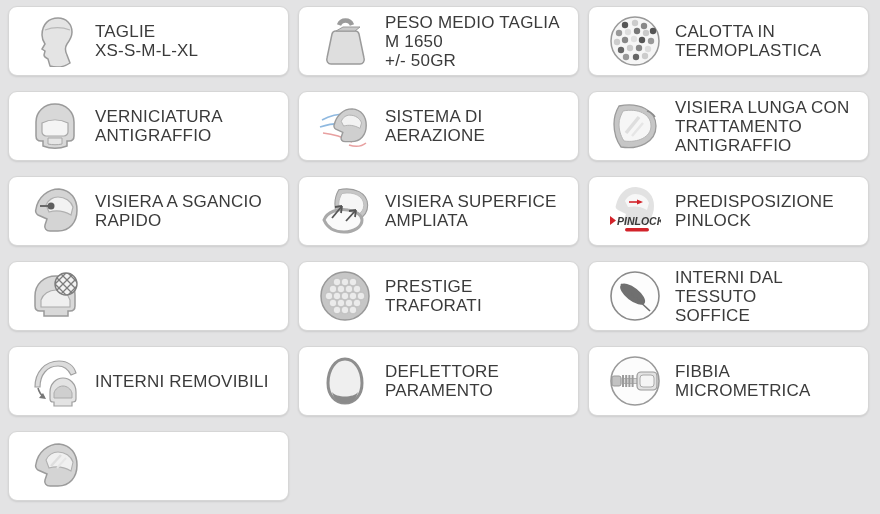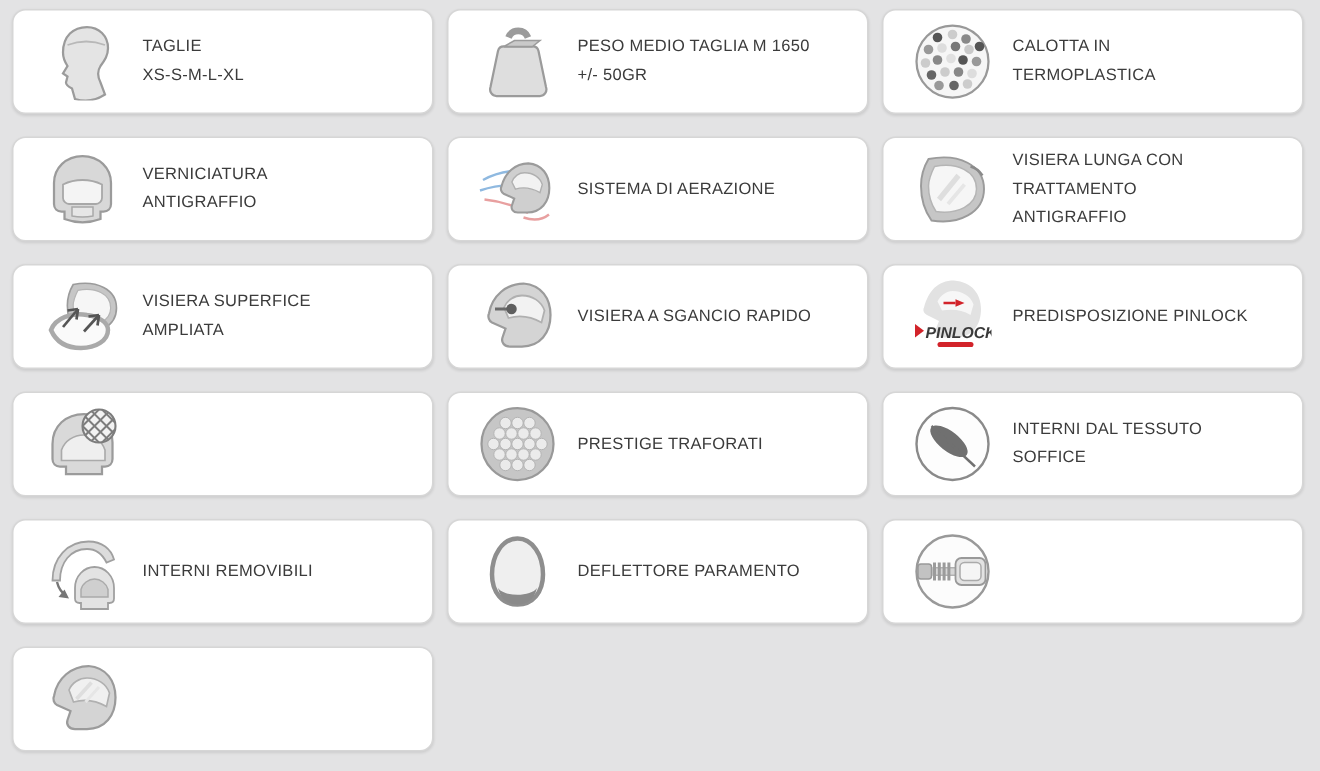--- a/index.html
+++ b/index.html
@@ -27,21 +27,21 @@
   .icon{
     flex:0 0 auto;
     width:52px;height:52px;
     margin:0 14px 0 20px;
     display:flex;align-items:center;justify-content:center;
   }
   .icon svg{width:52px;height:52px;display:block;}
   .label{
     flex:1;
     padding-right:8px;
-    font-size:11px;
+    font-size:17px;
     line-height:19px;
     letter-spacing:.2px;
     color:#3b3b3b;
     white-space:pre-line;
   }
 </style>
 </head>
 <body>
 
 <div class="grid">
@@ -140,45 +140,45 @@
       </svg>
     </span>
     <span class="label">VISIERA LUNGA CON
 TRATTAMENTO
 ANTIGRAFFIO</span>
   </div>
 
   <div class="card">
     <span class="icon">
       <svg viewBox="0 0 52 52">
+        <path d="M30 4C42 5 48 14 48 25c0 12-7 21-19 21h-8c-4 0-6-3-5-6l2-6-9-4c-2-1-3-4-2-6C9 12 19 4 30 4Z" fill="#d4d4d4" stroke="#9b9b9b" stroke-width="1.5"></path>
+        <path d="M29 12c7 0 13 4 15 10l-2 8c-7-4-15-5-22-3l-3-7c2-5 7-8 12-8z" fill="#f2f2f2" stroke="#b0b0b0" stroke-width="1.2"></path>
+        <path d="M11 21h8" stroke="#6a6a6a" stroke-width="2"></path>
+        <circle cx="22" cy="21" r="3.5" fill="#5f5f5f"></circle>
+      </svg>
+    </span>
+    <span class="label">VISIERA A SGANCIO RAPIDO</span>
+  </div>
+
+  <div class="card">
+    <span class="icon">
+      <svg viewBox="0 0 52 52">
         <g transform="translate(12,0) scale(0.78)">
           <path d="M10 6C30 2 47 10 47 26 47 42 30 50 12 47 7 40 5 31 5 24 5 17 7 11 10 6Z" fill="#c6c6c6" stroke="#9b9b9b" stroke-width="1.4"></path>
           <path d="M14 11c15-3 28 3 28 15 0 11-13 17-27 15-4-6-5-12-5-17 0-5 2-9 4-13z" fill="#f6f6f6" stroke="#b5b5b5" stroke-width="1"></path>
         </g>
         <path d="M5 35c3-8 14-12 24-10 8 1 14 5 14 10 0 7-8 12-18 12-11 0-17-5-20-12z" fill="#fafafa" stroke="#a9a9a9" stroke-width="3"></path>
         <path d="M13 33 23 21" stroke="#555" stroke-width="1.8" fill="none"></path>
         <path d="M23 21l-7 1m7-1l-1 7" stroke="#555" stroke-width="1.8" fill="none"></path>
         <path d="M27 36 37 25" stroke="#555" stroke-width="1.8" fill="none"></path>
         <path d="M37 25l-7 1m7-1l-1 7" stroke="#555" stroke-width="1.8" fill="none"></path>
       </svg>
     </span>
     <span class="label">VISIERA SUPERFICE
 AMPLIATA</span>
-  </div>
-
-  <div class="card">
-    <span class="icon">
-      <svg viewBox="0 0 52 52">
-        <path d="M30 4C42 5 48 14 48 25c0 12-7 21-19 21h-8c-4 0-6-3-5-6l2-6-9-4c-2-1-3-4-2-6C9 12 19 4 30 4Z" fill="#d4d4d4" stroke="#9b9b9b" stroke-width="1.5"></path>
-        <path d="M29 12c7 0 13 4 15 10l-2 8c-7-4-15-5-22-3l-3-7c2-5 7-8 12-8z" fill="#f2f2f2" stroke="#b0b0b0" stroke-width="1.2"></path>
-        <path d="M11 21h8" stroke="#6a6a6a" stroke-width="2"></path>
-        <circle cx="22" cy="21" r="3.5" fill="#5f5f5f"></circle>
-      </svg>
-    </span>
-    <span class="label">VISIERA A SGANCIO RAPIDO</span>
   </div>
 
   <div class="card">
     <span class="icon">
       <svg viewBox="0 0 52 52">
         <path d="M27 2C39 3 45 11 45 21c0 11-6 19-17 19h-8c-4 0-6-3-5-6l2-5-8-4c-2-1-3-3-2-5C10 9 16 2 27 2Z" fill="#e2e2e2"></path>
         <path d="M26 9c6 0 12 3 14 9l-2 7c-6-4-13-4-19-3l-3-6c2-4 6-7 10-7z" fill="#f7f7f7"></path>
         <path d="M20 17h8" stroke="#d2232a" stroke-width="1.6"></path>
         <path d="M28 14.5l6 2.5-6 2.5z" fill="#d2232a"></path>
         <path d="M1 31l6 4.5L1 40z" fill="#d2232a"></path>
@@ -284,20 +284,21 @@
         <rect x="3" y="21" width="9" height="10" rx="2" fill="#c2c2c2" stroke="#999" stroke-width="1"></rect>
         <rect x="13" y="23.5" width="16" height="5" fill="#d6d6d6" stroke="#a5a5a5" stroke-width="0.8"></rect>
         <rect x="13" y="20" width="2" height="12" fill="#9b9b9b"></rect>
         <rect x="16.2" y="20" width="2" height="12" fill="#9b9b9b"></rect>
         <rect x="19.4" y="20" width="2" height="12" fill="#9b9b9b"></rect>
         <rect x="22.6" y="20" width="2" height="12" fill="#9b9b9b"></rect>
         <rect x="28" y="17" width="20" height="18" rx="4" fill="#e2e2e2" stroke="#999" stroke-width="1.2"></rect>
         <rect x="31" y="20" width="14" height="12" rx="3" fill="#f5f5f5" stroke="#aaa" stroke-width="1"></rect>
       </svg>
     </span>
+    <span class="label">FIBBIA MICROMETRICA</span>
   </div>
 
   <div class="card">
     <span class="icon">
       <svg viewBox="0 0 52 52">
         <path d="M30 4C42 5 48 14 48 25c0 12-7 21-19 21h-8c-4 0-6-3-5-6l2-6-9-4c-2-1-3-4-2-6C9 12 19 4 30 4Z" fill="#d4d4d4" stroke="#9b9b9b" stroke-width="1.5"></path>
         <path d="M29 12c7 0 13 4 15 10l-2 9c-7-4-15-5-22-3l-3-8c2-5 7-8 12-8z" fill="#f0f0f0" stroke="#b0b0b0" stroke-width="1.1"></path>
         <path d="M22 26 32 15" stroke="#dedede" stroke-width="2.5" fill="none"></path>
         <path d="M28 28 37 18" stroke="#e6e6e6" stroke-width="2" fill="none"></path>
       </svg>

